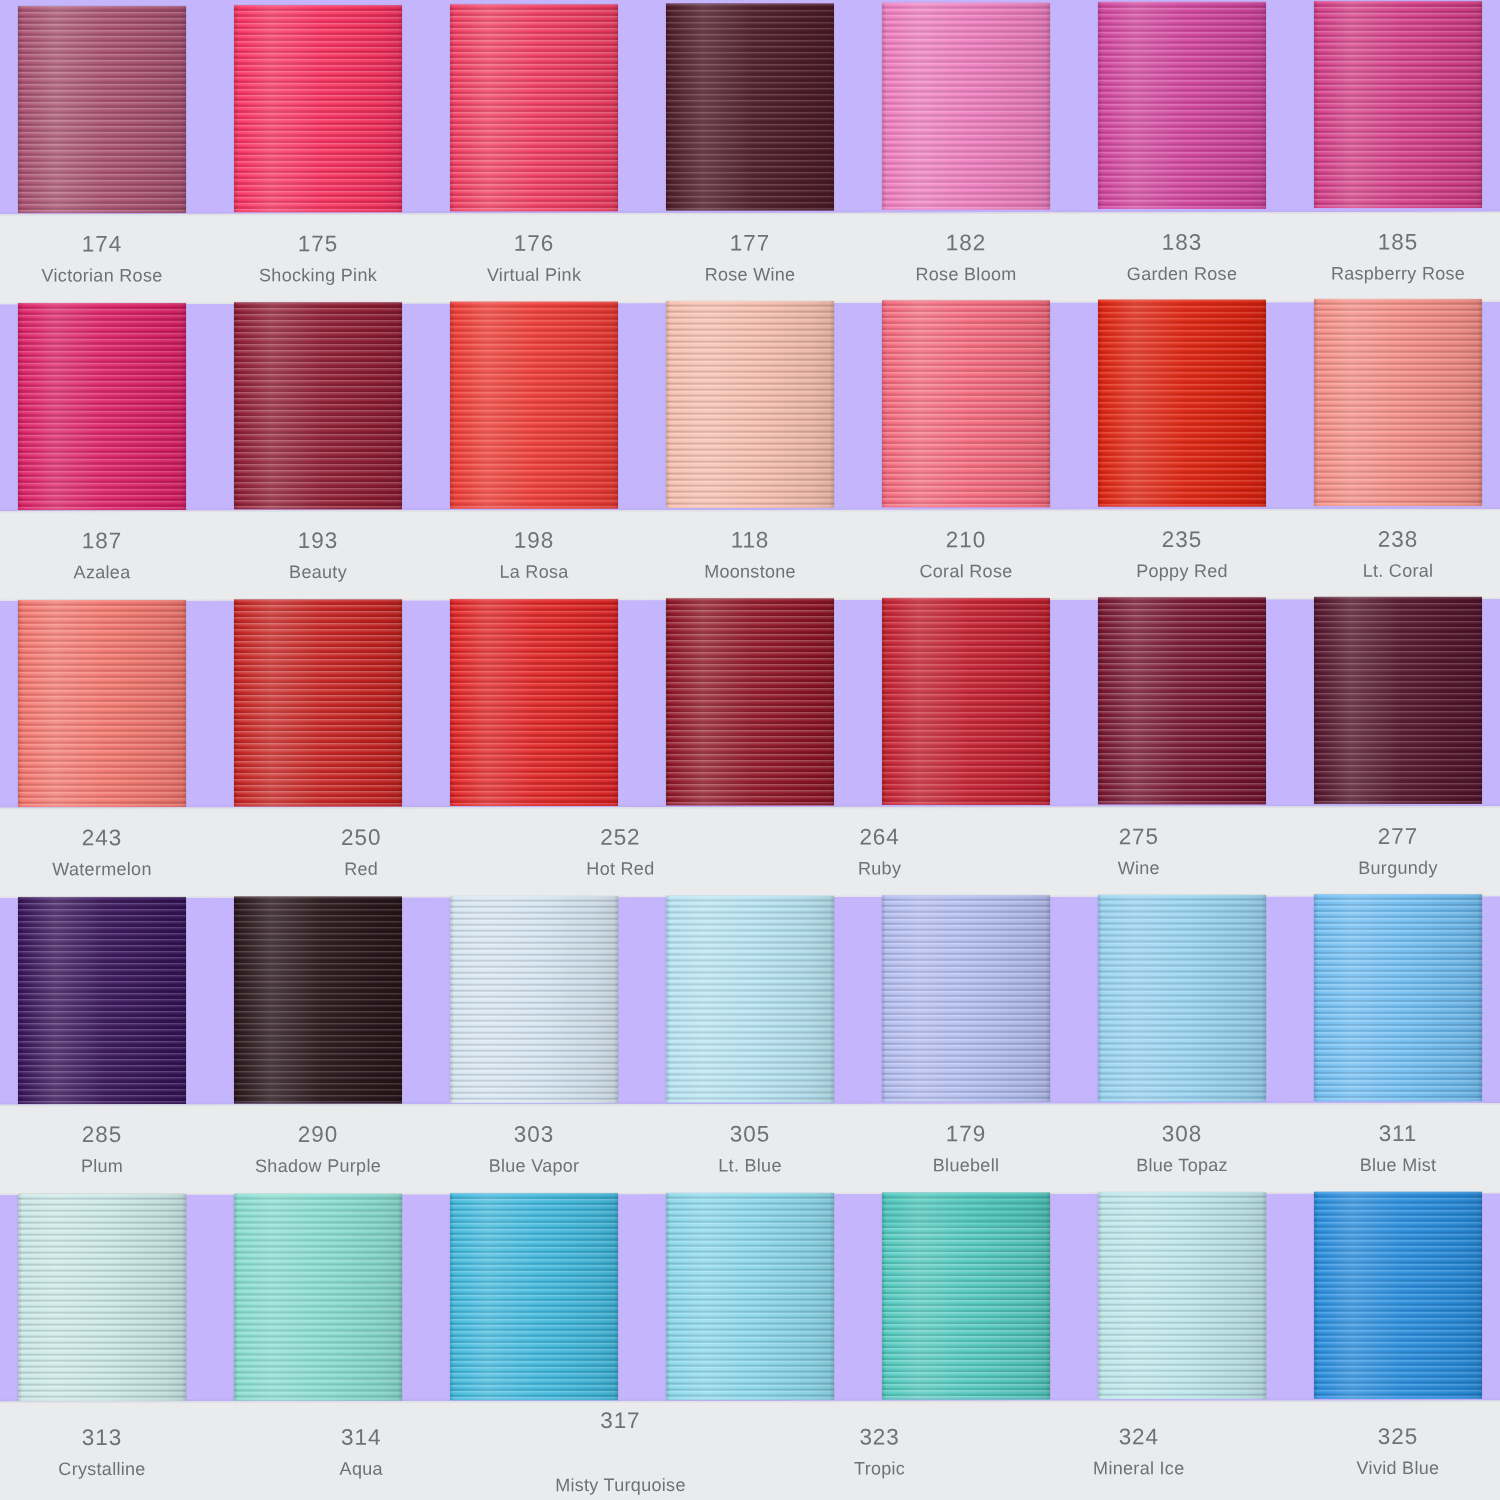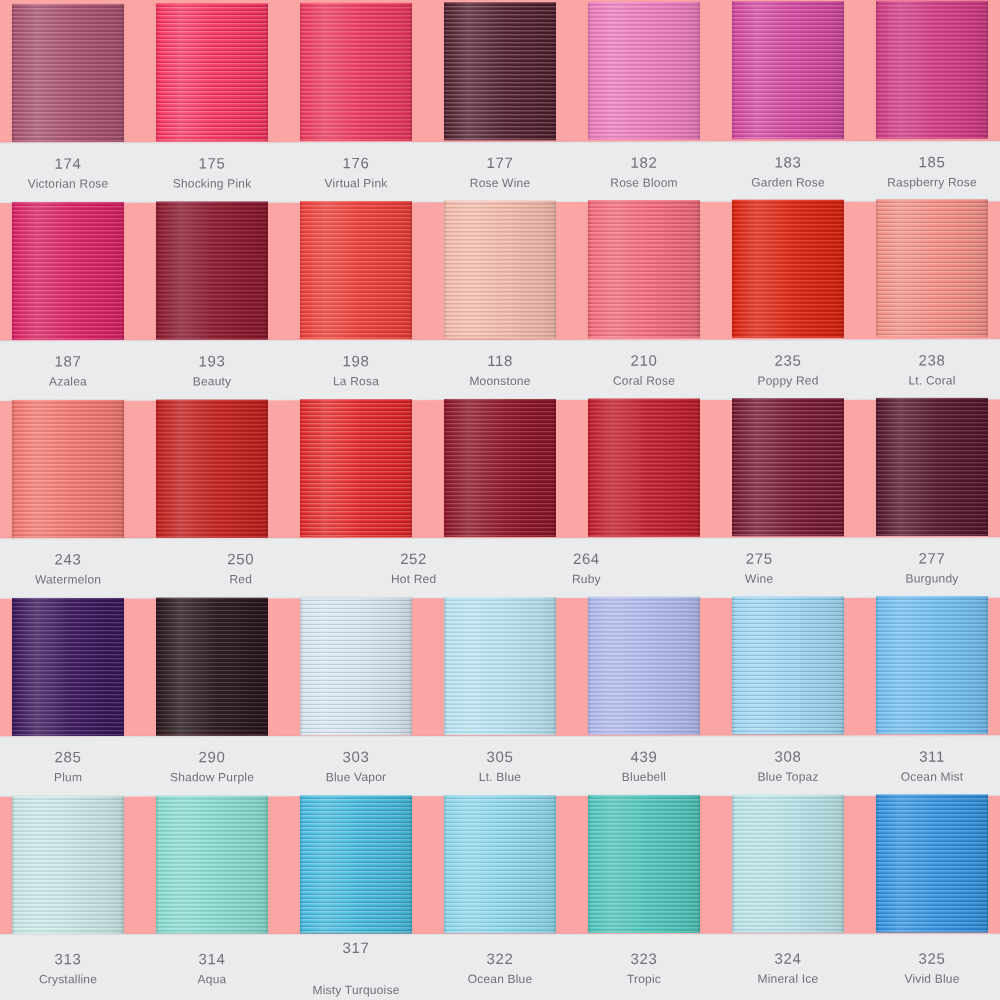--- a/index.html
+++ b/index.html
@@ -104,21 +104,21 @@
     font-size:12px;
     color:#6f7175;
     letter-spacing:.2px;
     line-height:1.45;
     white-space:nowrap;
   }
 </style>
 </head>
 <body>
 
-<div id="chart" style="background: #fca5a5;">
+<div id="chart" style="background: #c4b5fd;">
     <div class="swatch-strip" style="top: 4px; height: 138px;">
       <div class="swatch" title="Victorian Rose" style="height: 138px; background: rgb(168, 80, 111); transform: translateY(0px);">
         <div class="rib"></div>
         <div class="sheen"></div>
         <div class="edge"></div>
       </div>
       <div class="swatch" title="Shocking Pink" style="height: 138px; background: rgb(247, 47, 94); transform: translateY(-0.55px);">
         <div class="rib"></div>
         <div class="sheen"></div>
         <div class="edge"></div>
@@ -364,30 +364,30 @@
         </div>
         <div class="label-cell">
           <div class="code" style="color: rgb(111, 113, 117);">303</div>
           <div class="cname" style="color: rgb(111, 113, 117); text-align: center;">Blue Vapor</div>
         </div>
         <div class="label-cell">
           <div class="code" style="color: rgb(111, 113, 117);">305</div>
           <div class="cname" style="color: rgb(111, 113, 117);">Lt. Blue</div>
         </div>
         <div class="label-cell">
-          <div class="code" style="color: rgb(111, 113, 117);">439</div>
+          <div class="code" style="color: rgb(111, 113, 117);">179</div>
           <div class="cname" style="color: rgb(111, 113, 117);">Bluebell</div>
         </div>
         <div class="label-cell">
           <div class="code" style="color: rgb(111, 113, 117);">308</div>
           <div class="cname" style="color: rgb(111, 113, 117);">Blue Topaz</div>
         </div>
         <div class="label-cell">
           <div class="code" style="color: rgb(111, 113, 117);">311</div>
-          <div class="cname" style="color: rgb(111, 113, 117);">Ocean Mist</div>
+          <div class="cname" style="color: rgb(111, 113, 117);">Blue Mist</div>
         </div>
       </div>
     </div>
     <div class="swatch-strip" style="top: 796px; height: 138px;">
       <div class="swatch" title="Crystalline" style="height: 138px; background: rgb(203, 233, 232); transform: translateY(0px);">
         <div class="rib"></div>
         <div class="sheen"></div>
         <div class="edge"></div>
       </div>
       <div class="swatch" title="Aqua" style="height: 138px; background: rgb(139, 223, 211); transform: translateY(-0.25px);">
@@ -427,24 +427,20 @@
           <div class="code" style="color: rgb(111, 113, 117);">313</div>
           <div class="cname" style="color: rgb(111, 113, 117);">Crystalline</div>
         </div>
         <div class="label-cell">
           <div class="code" style="color: rgb(111, 113, 117);">314</div>
           <div class="cname" style="color: rgb(111, 113, 117);">Aqua</div>
         </div>
         <div class="label-cell">
           <div class="code" style="color: rgb(111, 113, 117);">317</div>
           <div class="cname" style="color: rgb(111, 113, 117); margin-top: 23px;">Misty Turquoise</div>
-        </div>
-        <div class="label-cell">
-          <div class="code" style="color: rgb(111, 113, 117);">322</div>
-          <div class="cname" style="color: rgb(111, 113, 117);">Ocean Blue</div>
         </div>
         <div class="label-cell">
           <div class="code" style="color: rgb(111, 113, 117);">323</div>
           <div class="cname" style="color: rgb(111, 113, 117);">Tropic</div>
         </div>
         <div class="label-cell">
           <div class="code" style="color: rgb(111, 113, 117);">324</div>
           <div class="cname" style="color: rgb(111, 113, 117);">Mineral Ice</div>
         </div>
         <div class="label-cell">

